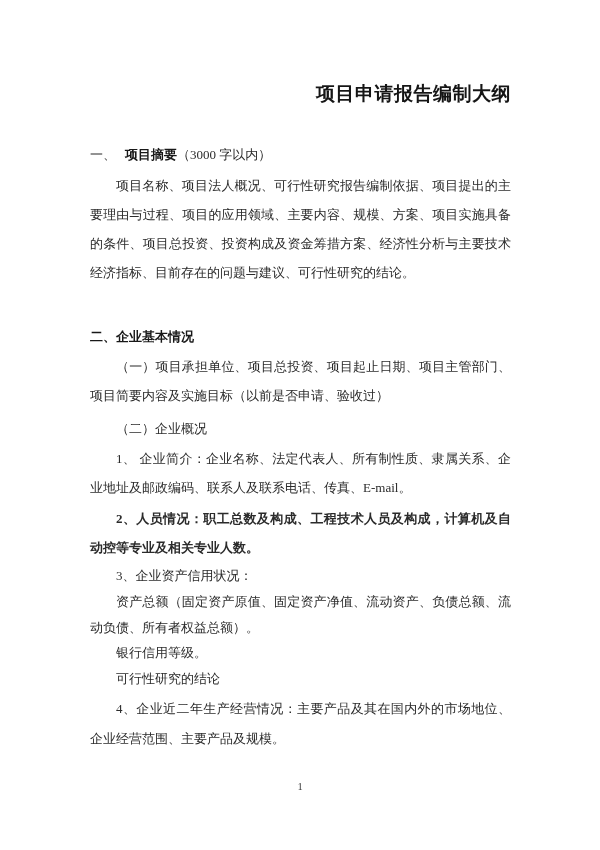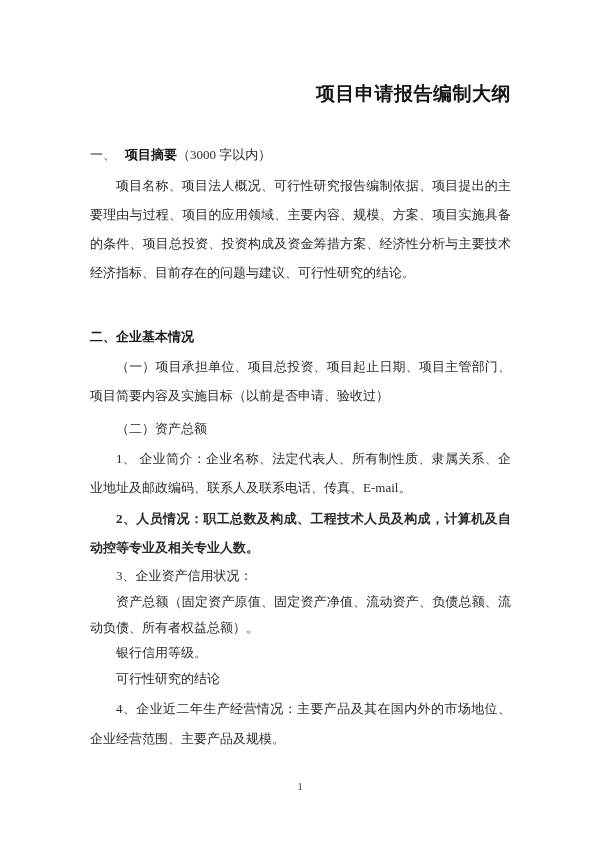--- a/index.html
+++ b/index.html
@@ -74,21 +74,21 @@
     <div class="doc-title">项目申请报告编制大纲</div>
 
     <p class="h1"><span class="sec-num">一、</span><span class="bold">项目摘要</span><span>（3000 字以内）</span></p>
 
     <p class="indent summary">项目名称、项目法人概况、可行性研究报告编制依据、项目提出的主要理由与过程、项目的应用领域、主要内容、规模、方案、项目实施具备的条件、项目总投资、投资构成及资金筹措方案、经济性分析与主要技术经济指标、目前存在的问题与建议、可行性研究的结论。</p>
 
     <p class="h2 bold">二、企业基本情况</p>
 
     <p class="indent">（一）项目承担单位、项目总投资、项目起止日期、项目主管部门、项目简要内容及实施目标（以前是否申请、验收过）</p>
 
-    <p class="indent item-two">（二）资产总额</p>
+    <p class="indent item-two">（二）企业概况</p>
 
     <p class="indent sub-one">1、 企业简介：企业名称、法定代表人、所有制性质、隶属关系、企业地址及邮政编码、联系人及联系电话、传真、E-mail。</p>
 
     <p class="indent sub-two">2、人员情况：职工总数及构成、工程技术人员及构成，计算机及自动控等专业及相关专业人数。</p>
 
     <p class="indent sub-three">3、企业资产信用状况：</p>
 
     <p class="indent detail">资产总额（固定资产原值、固定资产净值、流动资产、负债总额、流动负债、所有者权益总额）。</p>
     <p class="indent detail">银行信用等级。</p>
     <p class="indent detail">可行性研究的结论</p>

